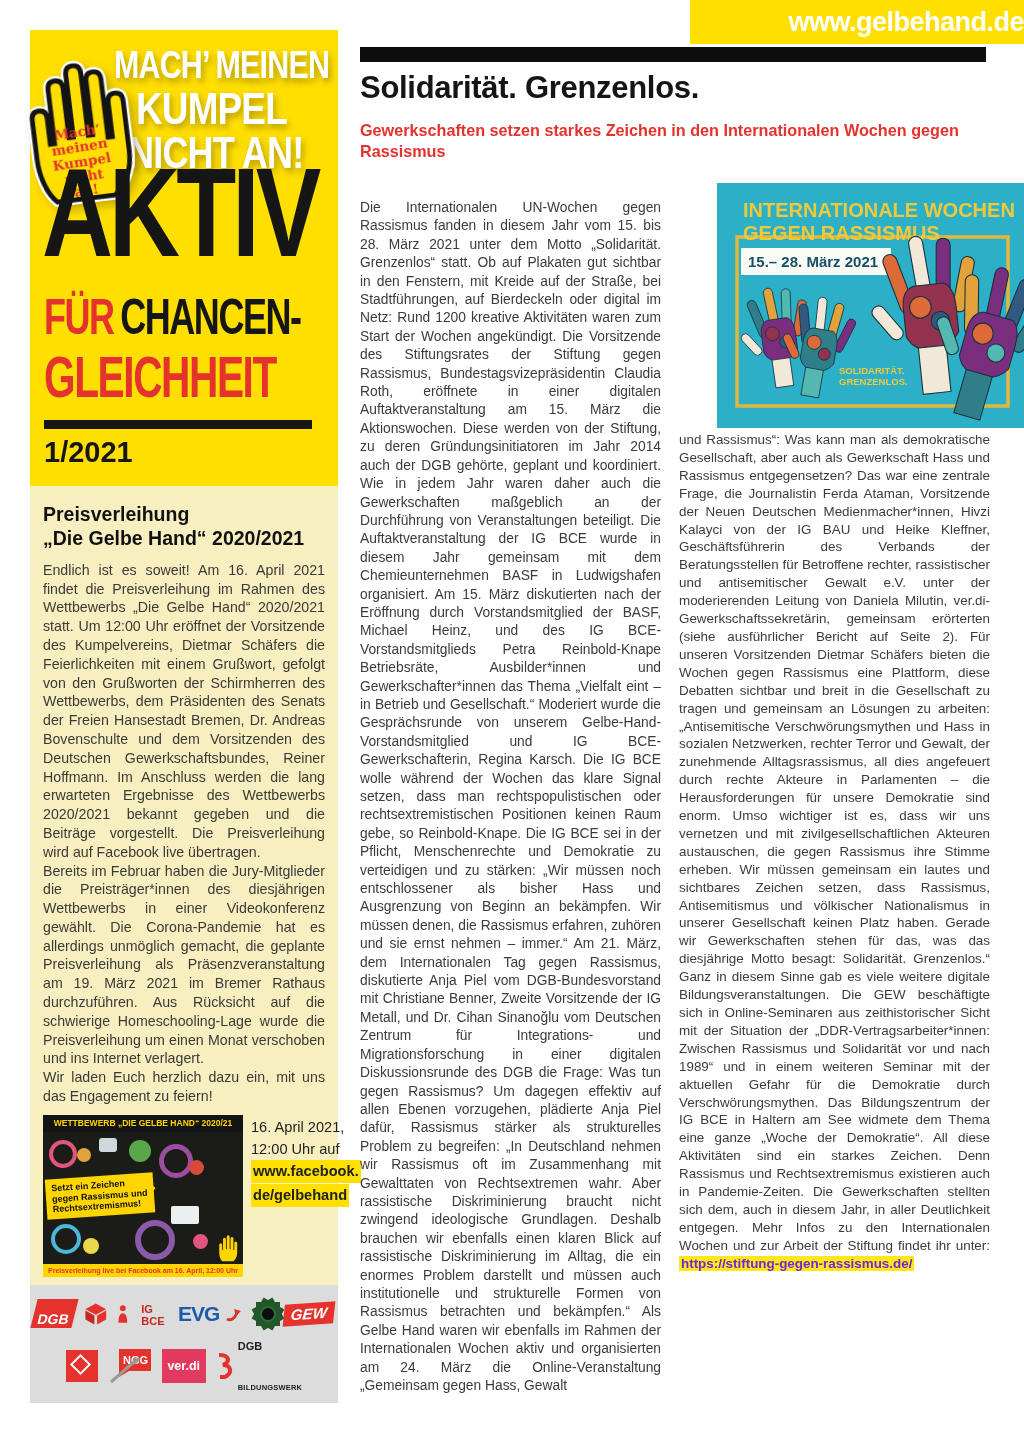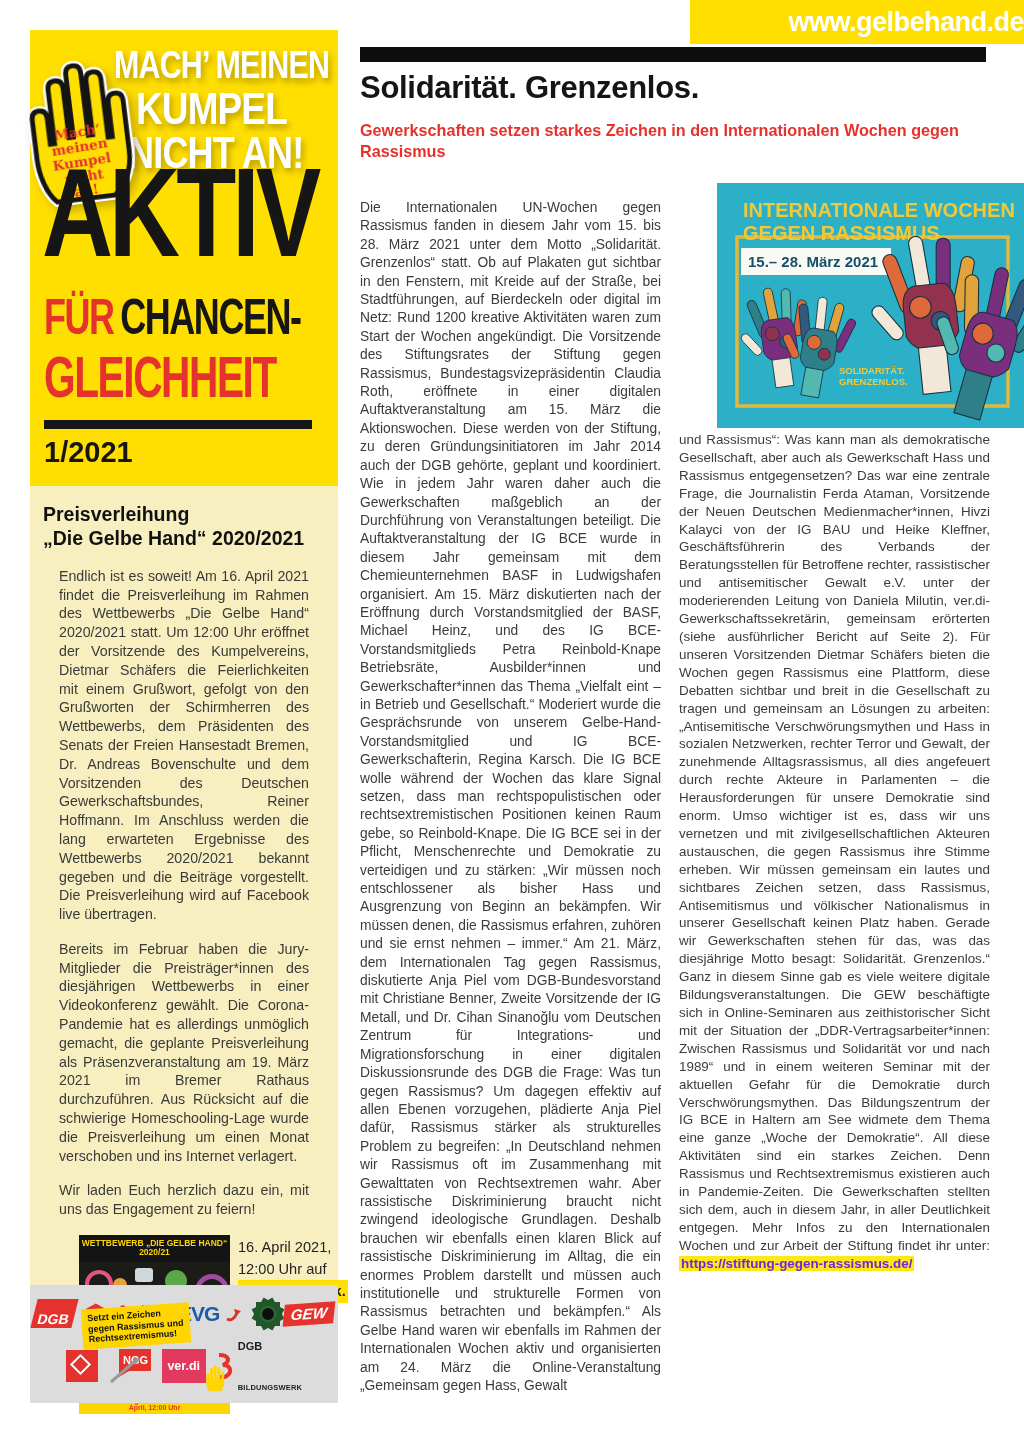--- a/index.html
+++ b/index.html
@@ -25,24 +25,24 @@
   .fuer .red{color:#E5322D;margin-right:9px;}
   .gleich{position:absolute;left:14px;top:318px;font-size:58px;font-weight:bold;color:#E5322D;
           line-height:1;letter-spacing:-2px;transform:scaleX(.70);transform-origin:left top;white-space:nowrap;}
   .rule{position:absolute;left:14px;top:390px;width:268px;height:9px;background:#161616;}
   .issue{position:absolute;left:14px;top:406px;font-size:29px;font-weight:bold;color:#161616;}
 
   
   .left-article{position:absolute;left:30px;top:486px;width:308px;height:799px;background:#F8EFC1;
                 padding:16px 13px;box-sizing:border-box;}
   .left-article h2{margin:0 0 10px 0;font-size:19.5px;line-height:1.25;color:#111;}
-  .left-article p{margin:16px;font-size:14.2px;line-height:18.8px;text-align:justify;color:#3A3A38;
+  .left-article p{margin:0;font-size:14.2px;line-height:18.8px;text-align:justify;color:#3A3A38;
                   hyphens:auto;-webkit-hyphens:auto;}
   .promo{display:flex;gap:8px;margin-top:9px;}
-  .poster{width:151px;flex:none;margin-left:36px;}
+  .poster{width:200px;flex:none;}
   .poster-head{background:#141414;color:#FFD500;font-size:8.5px;font-weight:bold;text-align:center;
                padding:4px 1px;line-height:1.1;}
   .poster-art{height:132px;background:#1b1b18;position:relative;overflow:hidden;}
   .poster-cap{background:#FFD500;color:#E5322D;font-size:7px;font-weight:bold;text-align:center;padding:3px 1px;}
   .blob{position:absolute;border-radius:50%;}
   .b1{left:6px;top:8px;width:20px;height:20px;border:4px solid #E2557E;}
   .b2{left:34px;top:16px;width:14px;height:14px;background:#E2A33C;}
   .b3{left:56px;top:6px;width:18px;height:14px;background:#cfd8dc;border-radius:3px;}
   .b4{left:86px;top:8px;width:22px;height:22px;background:#5BA84A;}
   .b5{left:116px;top:12px;width:24px;height:24px;border:5px solid #9C4D9E;}

